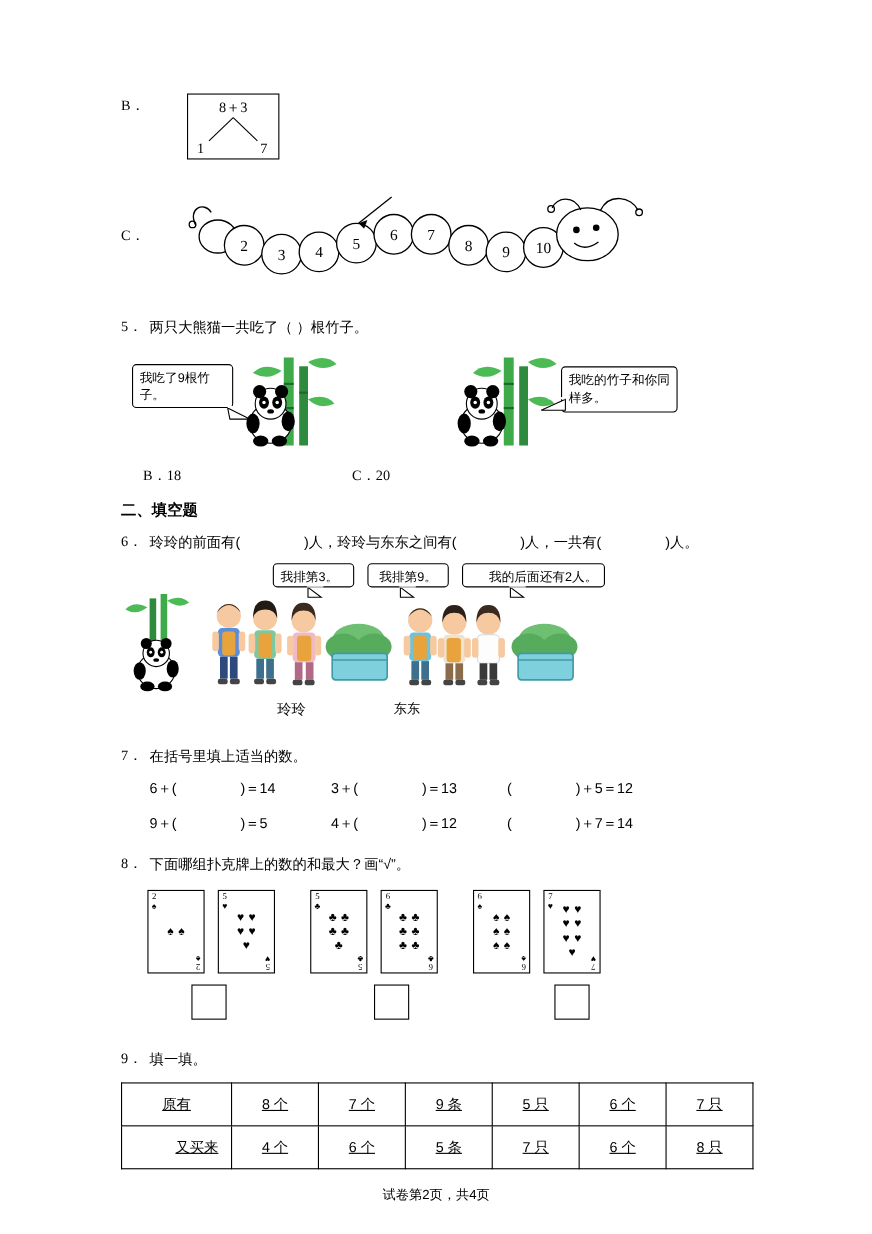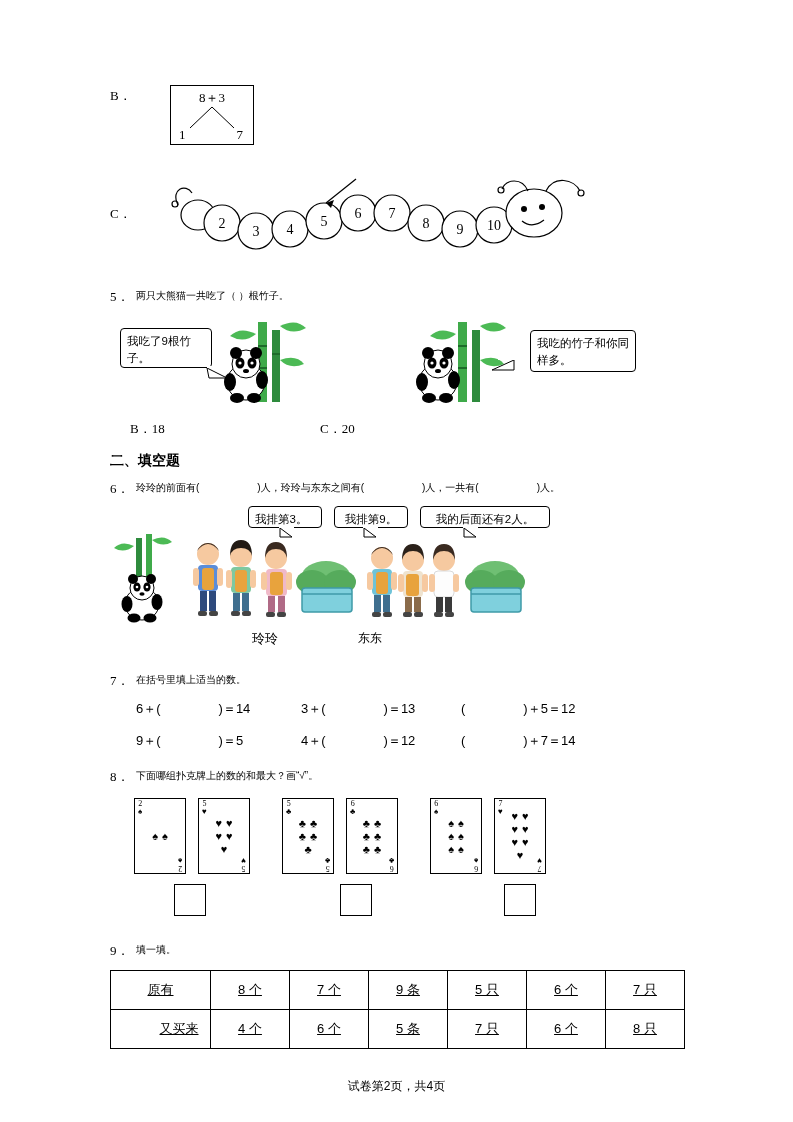--- a/index.html
+++ b/index.html
@@ -26,21 +26,21 @@
     position: absolute;
     left: 110px;
     top: 85px;
     width: 575px;
   }
 
   
   .row { display: flex; align-items: flex-start; }
   .opt-label { width: 26px; flex: 0 0 26px; font-family: "Liberation Serif", serif; font-size: 13px; padding-top: 2px;}
   .q-label { width: 26px; flex: 0 0 26px; font-size: 13px; }
-  .qtext { font-family: "Liberation Sans", sans-serif; font-size: 10px; line-height: 1.6; }
+  .qtext { font-family: "Liberation Sans", sans-serif; font-size: 13px; line-height: 1.6; }
   .section-title {
     font-family: "Liberation Sans", sans-serif;
     font-weight: bold;
     font-size: 14px;
     margin: 14px 0 10px 0;
   }
 
   
   .bond-box {
     width: 82px; height: 58px;
@@ -259,21 +259,21 @@
       <ellipse cx="34" cy="47" rx="4.5" ry="5.5" fill="#000"></ellipse>
       <circle cx="22" cy="47" r="1.6" fill="#fff"></circle>
       <circle cx="34" cy="47" r="1.6" fill="#fff"></circle>
       <ellipse cx="28" cy="55" rx="3" ry="2" fill="#000"></ellipse>
       <ellipse cx="12" cy="66" rx="6" ry="9" fill="#000"></ellipse>
       <ellipse cx="44" cy="64" rx="6" ry="9" fill="#000"></ellipse>
       <ellipse cx="19" cy="82" rx="7" ry="5" fill="#000"></ellipse>
       <ellipse cx="36" cy="82" rx="7" ry="5" fill="#000"></ellipse>
     </svg>
 
-    <div class="bubble" style="left:420px; top:18px; width:106px; height:42px;">
+    <div class="bubble" style="left:400px; top:18px; width:106px; height:42px;">
       <span>我吃的竹子和你同样多。</span>
     </div>
     <svg style="position:absolute; left:378px; top:44px;" width="30" height="20">
       <path d="M26 4 L 4 14 L 26 14 Z" fill="#fff" stroke="#000" stroke-width="1"></path>
       <line x1="26" y1="3" x2="10" y2="3" stroke="#fff" stroke-width="2"></line>
     </svg>
   </div>
 
   <div class="choices">
     <div style="width:190px;margin-left:20px;">B．18</div>
@@ -299,21 +299,21 @@
     </svg>
 
     <div class="bubble" style="left:224px; top:0px; width:74px; height:22px; text-align:center;">
       <span>我排第9。</span>
     </div>
     <svg style="position:absolute; left:252px; top:21px;" width="18" height="12">
       <path d="M2 1 L 14 10 L 2 10 Z" fill="#fff" stroke="#000" stroke-width="1"></path>
       <line x1="1" y1="0" x2="16" y2="0" stroke="#fff" stroke-width="2"></line>
     </svg>
 
-    <div class="bubble" style="left:310px; top:0px; width:130px; height:22px; text-align:center;">
+    <div class="bubble" style="left:310px; top:0px; width:130px; height:22px; text-align:right;">
       <span>我的后面还有2人。</span>
     </div>
     <svg style="position:absolute; left:352px; top:21px;" width="18" height="12">
       <path d="M2 1 L 14 10 L 2 10 Z" fill="#fff" stroke="#000" stroke-width="1"></path>
       <line x1="1" y1="0" x2="16" y2="0" stroke="#fff" stroke-width="2"></line>
     </svg>
 
     <svg style="position:absolute; left:0px; top:26px;" width="420" height="96">
 
       <rect x="26" y="6" width="6" height="52" fill="#2e8b3d"></rect>

